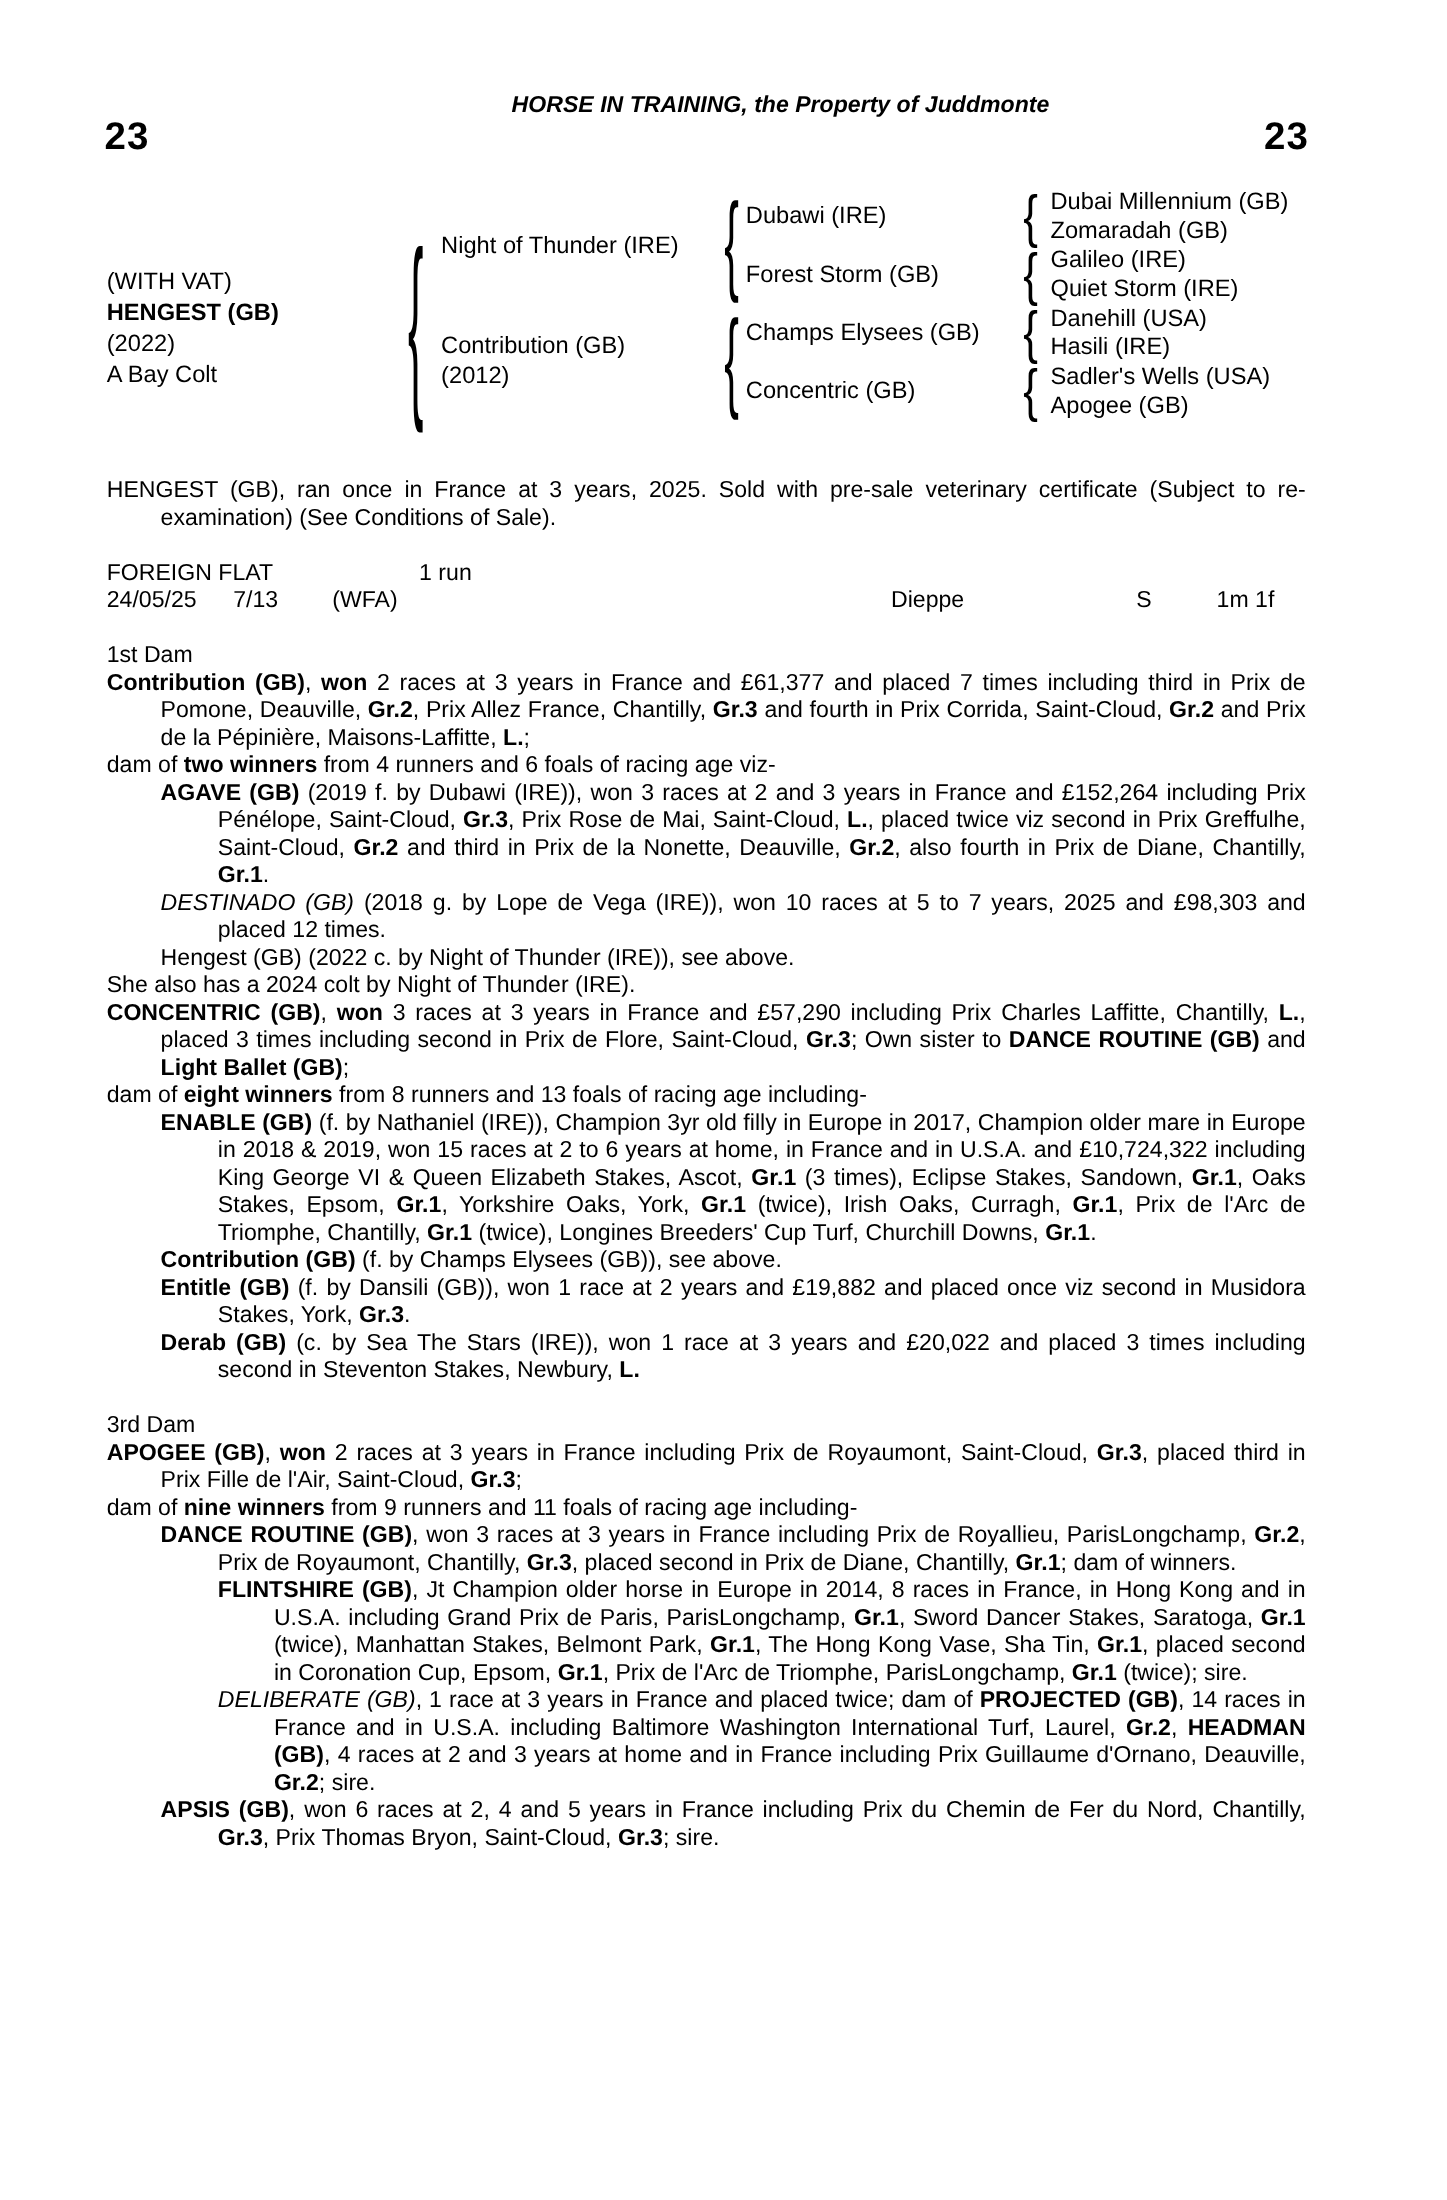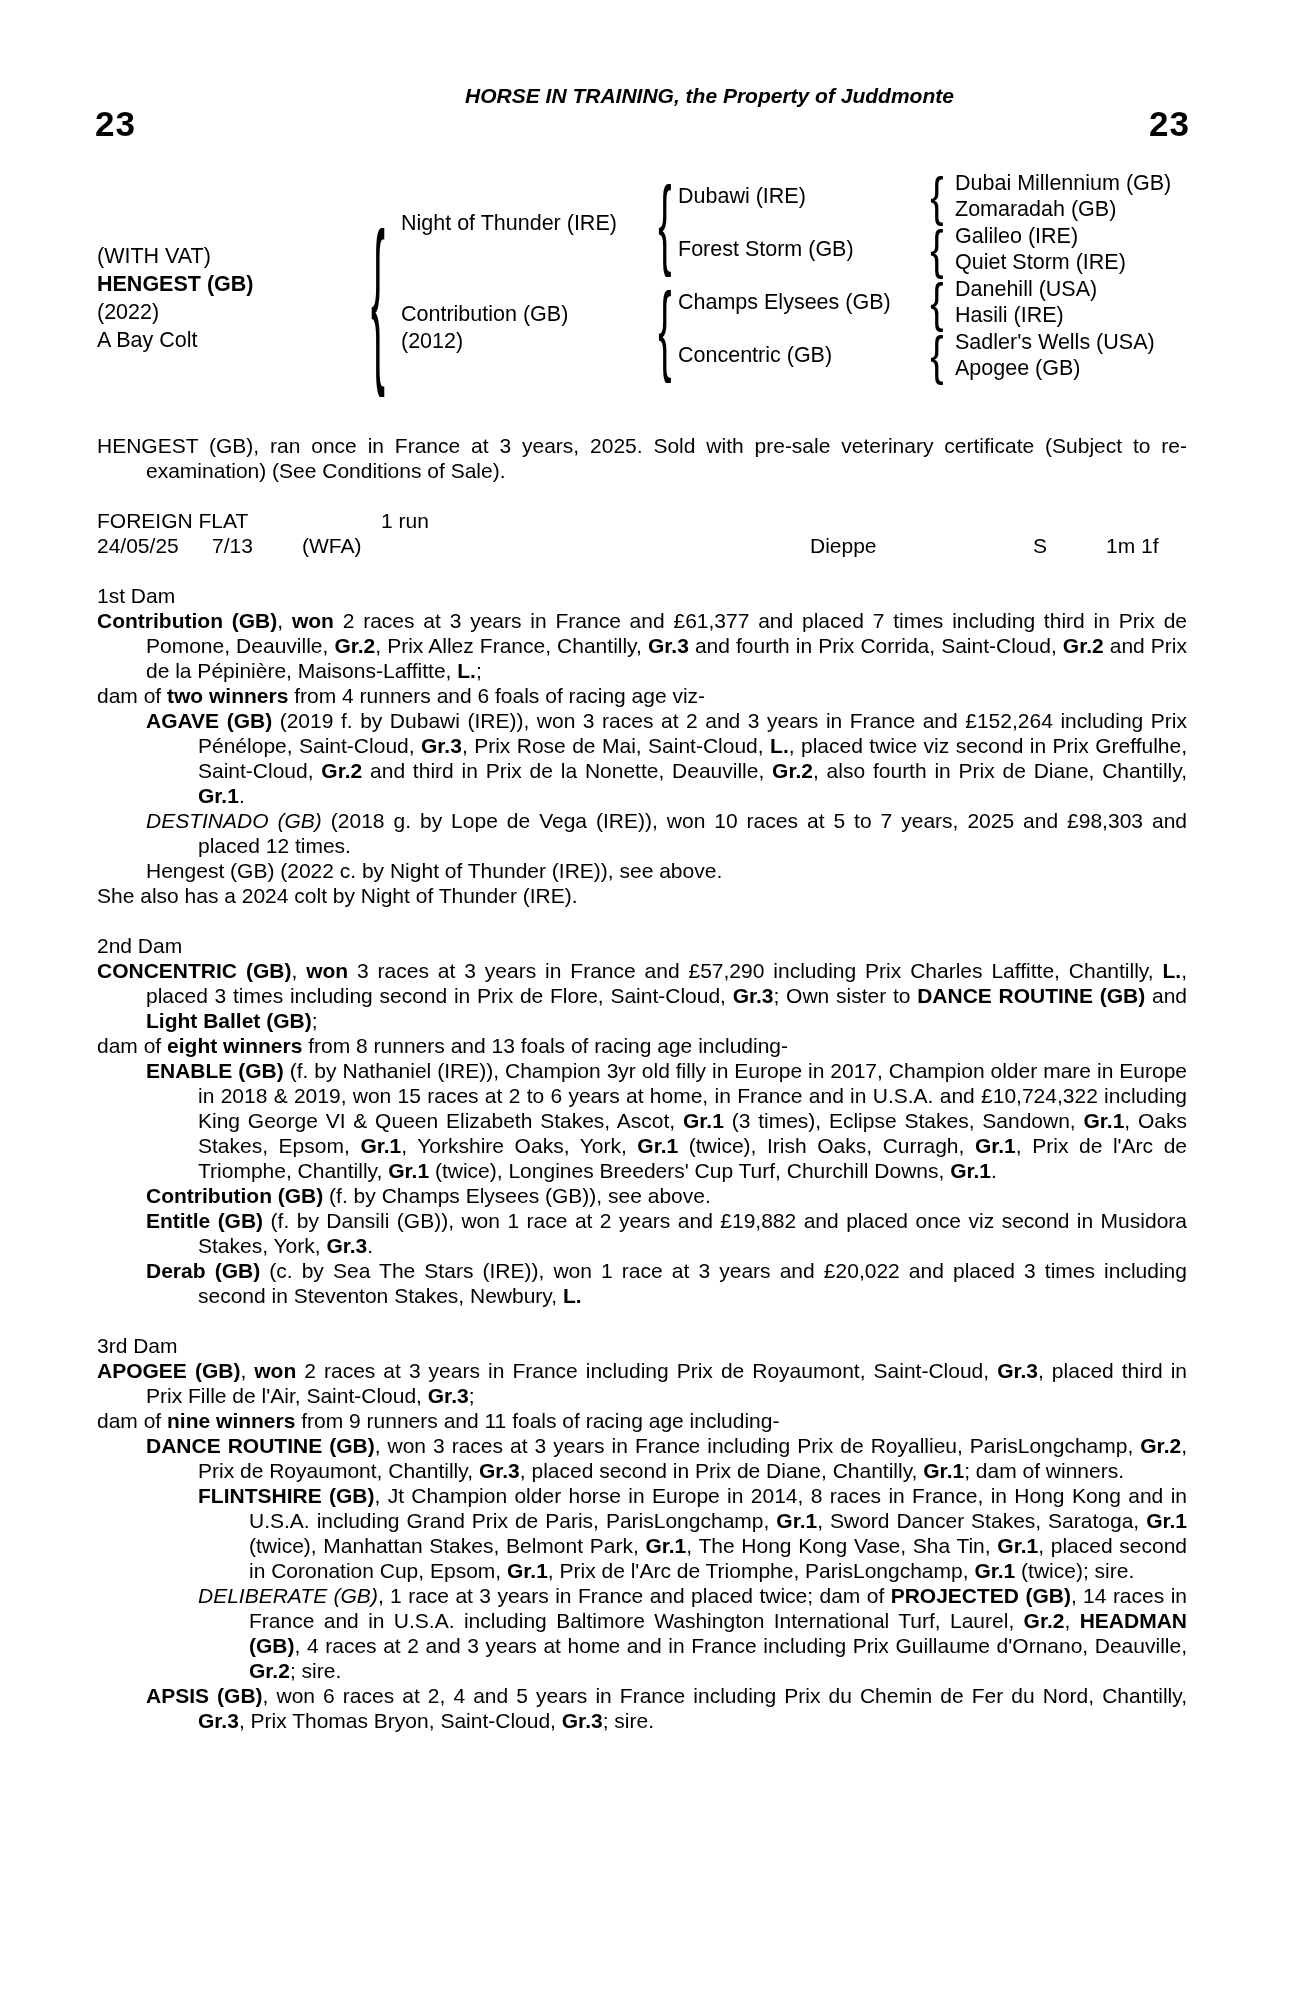--- a/index.html
+++ b/index.html
@@ -150,21 +150,20 @@
     </div>
 
     <div id="sections">
         <div class="dam-heading">1st Dam</div>
         <div class="para lvl0"><span class="b">Contribution (GB)</span><span>, </span><span class="b">won</span><span> 2 races at 3 years in France and £61,377 and placed 7 times including third in Prix de Pomone, Deauville, </span><span class="b">Gr.2</span><span>, Prix Allez France, Chantilly, </span><span class="b">Gr.3</span><span> and fourth in Prix Corrida, Saint-Cloud, </span><span class="b">Gr.2</span><span> and Prix de la Pépinière, Maisons-Laffitte, </span><span class="b">L.</span><span>;</span></div>
         <div class="para lvl0"><span>dam of </span><span class="b">two winners</span><span> from 4 runners and 6 foals of racing age viz-</span></div>
         <div class="para lvl1"><span class="b">AGAVE (GB)</span><span> (2019 f. by Dubawi (IRE)), won 3 races at 2 and 3 years in France and £152,264 including Prix Pénélope, Saint-Cloud, </span><span class="b">Gr.3</span><span>, Prix Rose de Mai, Saint-Cloud, </span><span class="b">L.</span><span>, placed twice viz second in Prix Greffulhe, Saint-Cloud, </span><span class="b">Gr.2</span><span> and third in Prix de la Nonette, Deauville, </span><span class="b">Gr.2</span><span>, also fourth in Prix de Diane, Chantilly, </span><span class="b">Gr.1</span><span>.</span></div>
         <div class="para lvl1"><span class="i">DESTINADO (GB)</span><span> (2018 g. by Lope de Vega (IRE)), won 10 races at 5 to 7 years, 2025 and £98,303 and placed 12 times.</span></div>
         <div class="para lvl1"><span>Hengest (GB) (2022 c. by Night of Thunder (IRE)), see above.</span></div>
         <div class="para lvl0"><span>She also has a 2024 colt by Night of Thunder (IRE).</span></div>
-        <div class="dam-heading">2nd Dam</div>
         <div class="para lvl0"><span class="b">CONCENTRIC (GB)</span><span>, </span><span class="b">won</span><span> 3 races at 3 years in France and £57,290 including Prix Charles Laffitte, Chantilly, </span><span class="b">L.</span><span>, placed 3 times including second in Prix de Flore, Saint-Cloud, </span><span class="b">Gr.3</span><span>; Own sister to </span><span class="b">DANCE ROUTINE (GB)</span><span> and </span><span class="b">Light Ballet (GB)</span><span>;</span></div>
         <div class="para lvl0"><span>dam of </span><span class="b">eight winners</span><span> from 8 runners and 13 foals of racing age including-</span></div>
         <div class="para lvl1"><span class="b">ENABLE (GB)</span><span> (f. by Nathaniel (IRE)), Champion 3yr old filly in Europe in 2017, Champion older mare in Europe in 2018 &amp; 2019, won 15 races at 2 to 6 years at home, in France and in U.S.A. and £10,724,322 including King George VI &amp; Queen Elizabeth Stakes, Ascot, </span><span class="b">Gr.1</span><span> (3 times), Eclipse Stakes, Sandown, </span><span class="b">Gr.1</span><span>, Oaks Stakes, Epsom, </span><span class="b">Gr.1</span><span>, Yorkshire Oaks, York, </span><span class="b">Gr.1</span><span> (twice), Irish Oaks, Curragh, </span><span class="b">Gr.1</span><span>, Prix de l'Arc de Triomphe, Chantilly, </span><span class="b">Gr.1</span><span> (twice), Longines Breeders' Cup Turf, Churchill Downs, </span><span class="b">Gr.1</span><span>.</span></div>
         <div class="para lvl1"><span class="b">Contribution (GB)</span><span> (f. by Champs Elysees (GB)), see above.</span></div>
         <div class="para lvl1"><span class="b">Entitle (GB)</span><span> (f. by Dansili (GB)), won 1 race at 2 years and £19,882 and placed once viz second in Musidora Stakes, York, </span><span class="b">Gr.3</span><span>.</span></div>
         <div class="para lvl1"><span class="b">Derab (GB)</span><span> (c. by Sea The Stars (IRE)), won 1 race at 3 years and £20,022 and placed 3 times including second in Steventon Stakes, Newbury, </span><span class="b">L.</span></div>
         <div class="dam-heading">3rd Dam</div>
         <div class="para lvl0"><span class="b">APOGEE (GB)</span><span>, </span><span class="b">won</span><span> 2 races at 3 years in France including Prix de Royaumont, Saint-Cloud, </span><span class="b">Gr.3</span><span>, placed third in Prix Fille de l'Air, Saint-Cloud, </span><span class="b">Gr.3</span><span>;</span></div>
         <div class="para lvl0"><span>dam of </span><span class="b">nine winners</span><span> from 9 runners and 11 foals of racing age including-</span></div>
         <div class="para lvl1"><span class="b">DANCE ROUTINE (GB)</span><span>, won 3 races at 3 years in France including Prix de Royallieu, ParisLongchamp, </span><span class="b">Gr.2</span><span>, Prix de Royaumont, Chantilly, </span><span class="b">Gr.3</span><span>, placed second in Prix de Diane, Chantilly, </span><span class="b">Gr.1</span><span>; dam of winners.</span></div>

